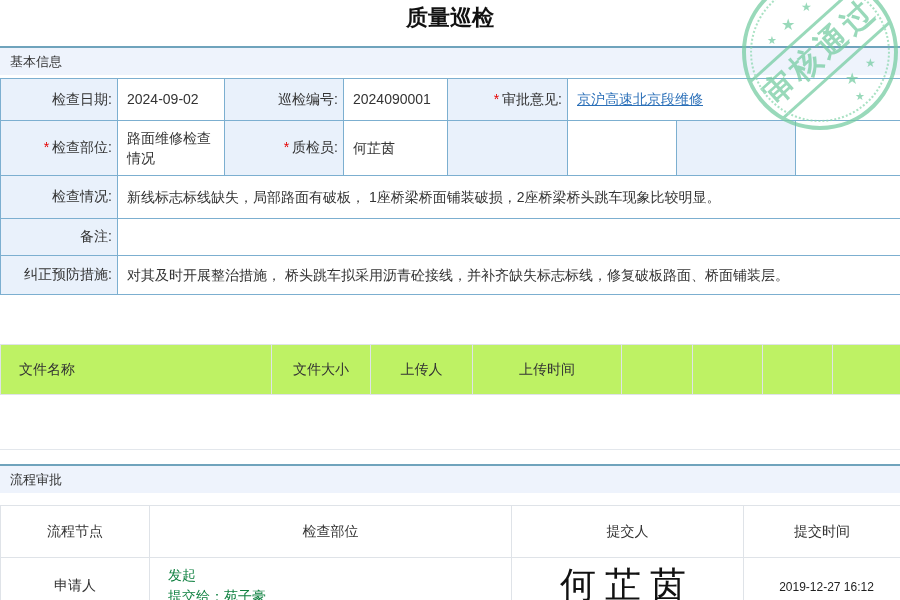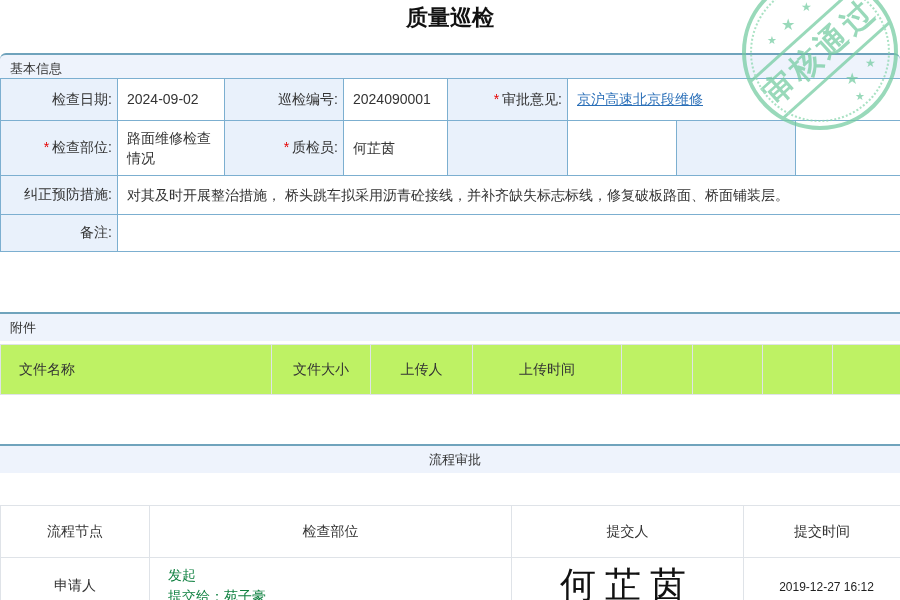--- a/index.html
+++ b/index.html
@@ -40,23 +40,23 @@
   .st4 { left:100px; top:94px; font-size:16px; }
   .st5 { left:120px; top:80px; font-size:12px; }
   .st6 { left:110px; top:114px; font-size:11px; }
 
   
   .section-bar {
     position:absolute; left:0; width:900px; height:29px;
     background:#eef3fc; border-top:2px solid #6fa3bc;
     line-height:27px; padding-left:10px; font-size:13px; color:#333;
   }
-  #bar-basic { top:53px;border-radius:6px; }
+  #bar-basic { top:46px; }
   #bar-attach { top:312px; }
-  #bar-flow { top:444px;text-align:center; }
+  #bar-flow { top:464px; }
 
   
   table { border-collapse:collapse; table-layout:fixed; }
   #tbl-basic { position:absolute; top:78px; left:0; width:900px; }
   #tbl-basic td { border:1px solid #7cafd0; font-size:14px; vertical-align:middle; }
   #tbl-basic td.lbl { background:#e9f1fb; text-align:right; padding:4px 5px 4px 2px; white-space:nowrap; }
   #tbl-basic td.val { background:#fff; text-align:left; padding:4px 9px; line-height:1.45; }
   .req { color:#e60000; margin-right:3px; }
   a.proj-link { color:#2a6fb8; text-decoration:underline; cursor:pointer; }
 
@@ -132,32 +132,35 @@
     <tr style="height:55px">
       <td class="lbl"><span class="req">*</span><span>检查部位:</span></td>
       <td class="val">路面维修检查情况</td>
       <td class="lbl"><span class="req">*</span><span>质检员:</span></td>
       <td class="val">何芷茵</td>
       <td class="lbl"></td>
       <td class="val"></td>
       <td class="lbl"></td>
       <td class="val"></td>
     </tr>
+    <tr style="height:43px">
+      <td class="lbl">检查情况:</td>
+      <td class="val" colspan="7">新线标志标线缺失，局部路面有破板， 1座桥梁桥面铺装破损，2座桥梁桥头跳车现象比较明显。</td>
+    </tr>
+    <tr style="height:37px">
+      <td class="lbl">备注:</td>
+      <td class="val" colspan="7"></td>
+    </tr>
     <tr style="height:39px">
       <td class="lbl">纠正预防措施:</td>
       <td class="val" colspan="7">对其及时开展整治措施， 桥头跳车拟采用沥青砼接线，并补齐缺失标志标线，修复破板路面、桥面铺装层。</td>
     </tr>
-    <tr style="height:37px">
-      <td class="lbl">备注:</td>
-      <td class="val" colspan="7"></td>
-    </tr>
   </tbody>
     </table>
 
-  <div id="bar-attach" class="section-bar">附件</div>
 
   <table id="tbl-attach">
     <colgroup>
       <col style="width:271px">
         <col style="width:99px">
         <col style="width:102px">
         <col style="width:149px">
       <col style="width:71px">
         <col style="width:70px">
         <col style="width:70px">

